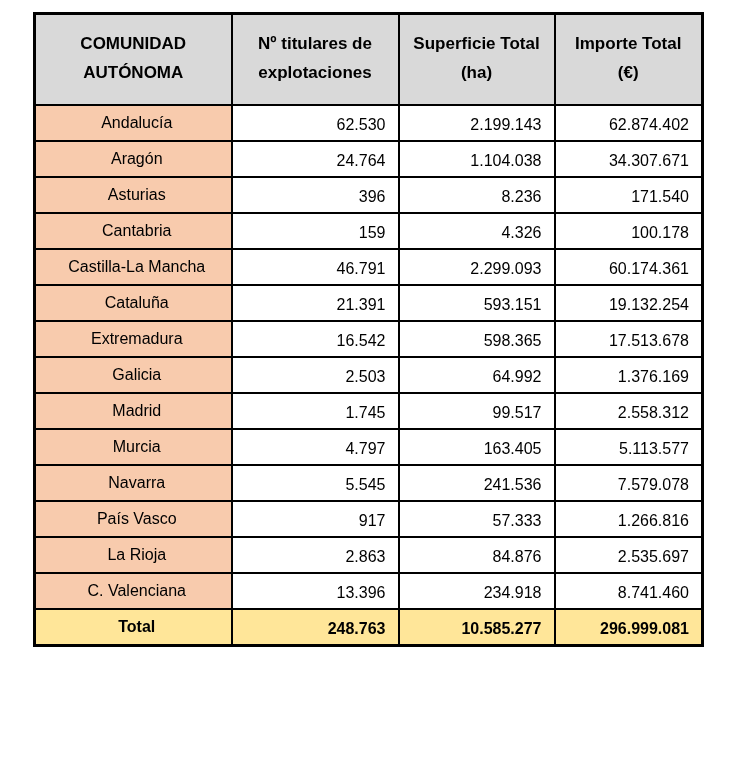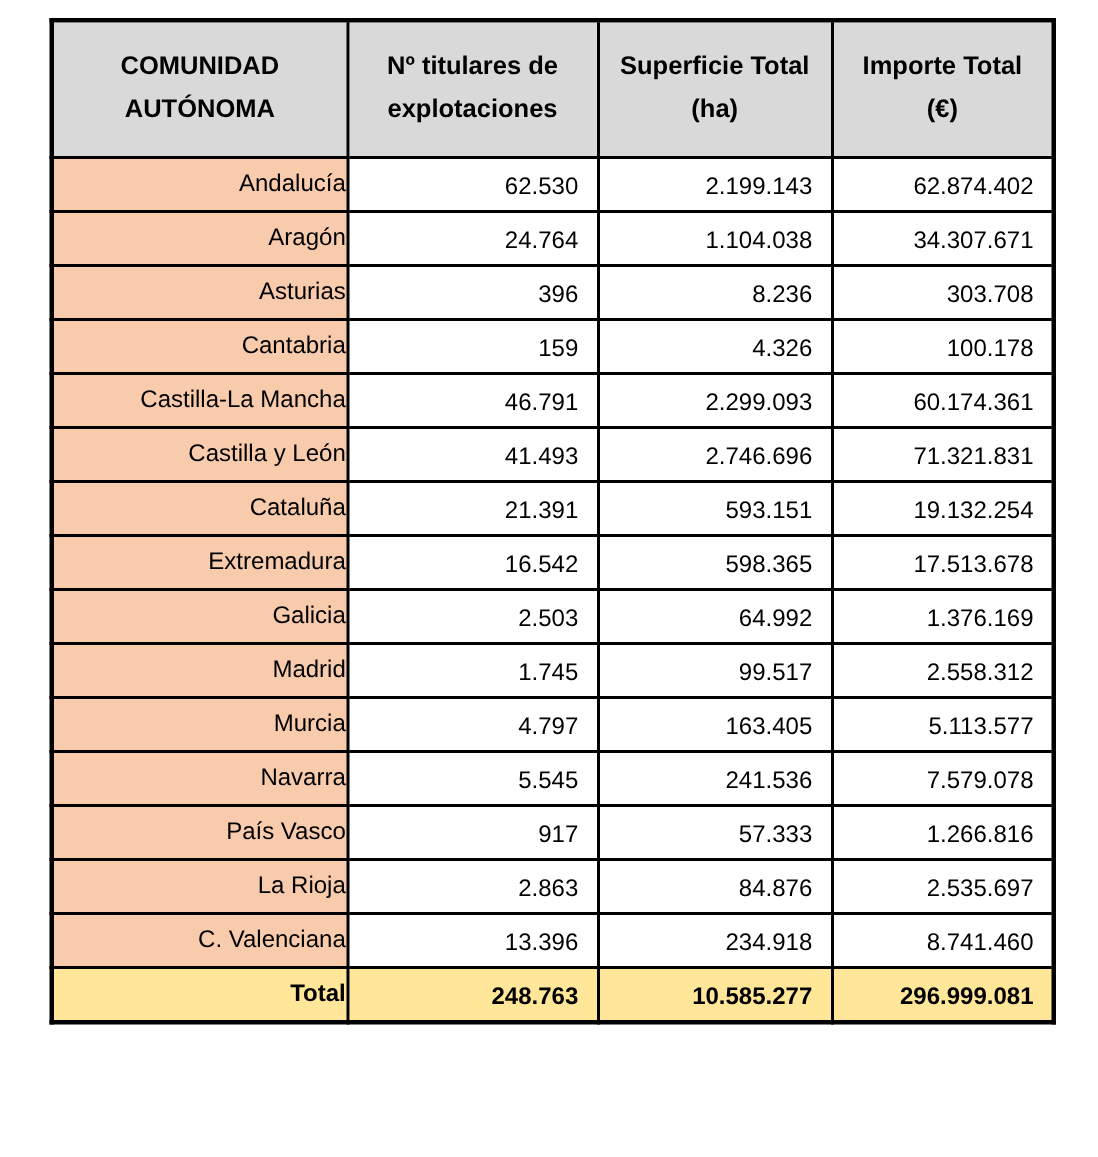--- a/index.html
+++ b/index.html
@@ -50,21 +50,21 @@
   }
   tbody td, tfoot td {
     height: 36px;
     font-size: 16px;
     vertical-align: middle;
     background: var(--cell-bg);
     padding: 0;
   }
   td.community-cell {
     background: var(--community-bg);
-    text-align: right;
+    text-align: center;
     padding-left: 7px;
   }
   td.num-cell {
     text-align: right;
     padding-right: 12px;
     padding-top: 4px;
   }
   tfoot tr.total-row td {
     background: var(--total-bg);
     font-weight: bold;
@@ -116,39 +116,33 @@
         <tr>
           <td class="community-cell">Aragón</td>
           <td class="num-cell">24.764</td>
           <td class="num-cell">1.104.038</td>
           <td class="num-cell">34.307.671</td>
         </tr>
         <tr>
           <td class="community-cell">Asturias</td>
           <td class="num-cell">396</td>
           <td class="num-cell">8.236</td>
-          <td class="num-cell">303.708</td>
+          <td class="num-cell">171.540</td>
         </tr>
         <tr>
           <td class="community-cell">Cantabria</td>
           <td class="num-cell">159</td>
           <td class="num-cell">4.326</td>
           <td class="num-cell">100.178</td>
         </tr>
         <tr>
           <td class="community-cell">Castilla-La Mancha</td>
           <td class="num-cell">46.791</td>
           <td class="num-cell">2.299.093</td>
           <td class="num-cell">60.174.361</td>
-        </tr>
-        <tr>
-          <td class="community-cell">Castilla y León</td>
-          <td class="num-cell">41.493</td>
-          <td class="num-cell">2.746.696</td>
-          <td class="num-cell">71.321.831</td>
         </tr>
         <tr>
           <td class="community-cell">Cataluña</td>
           <td class="num-cell">21.391</td>
           <td class="num-cell">593.151</td>
           <td class="num-cell">19.132.254</td>
         </tr>
         <tr>
           <td class="community-cell">Extremadura</td>
           <td class="num-cell">16.542</td>

